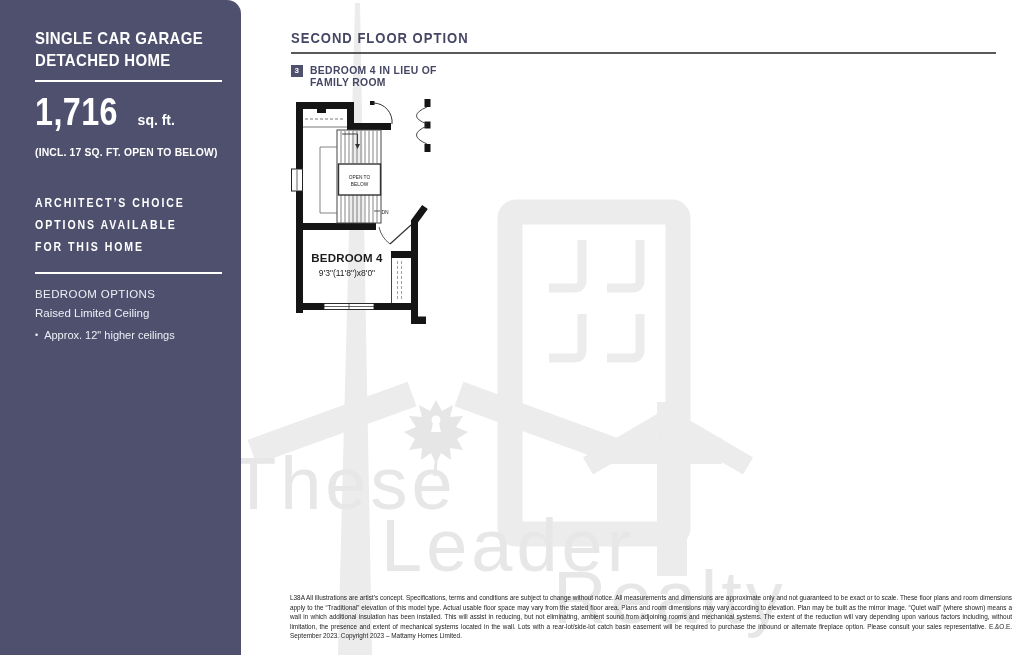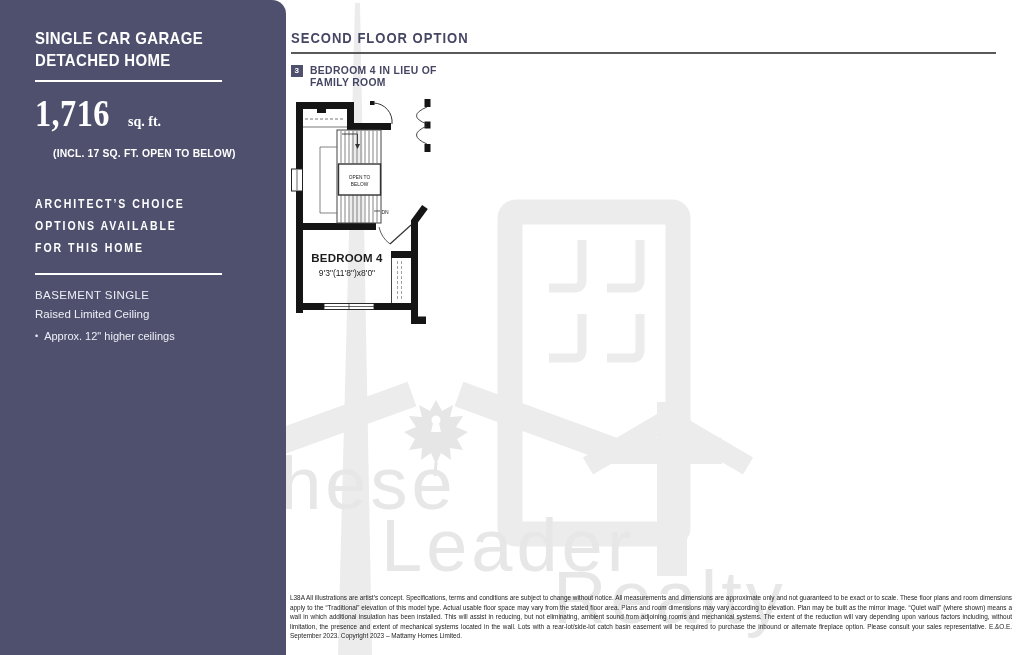--- a/index.html
+++ b/index.html
@@ -11,30 +11,30 @@
   .watermark-layer { position:absolute; inset:0; z-index:1; }
   .wm-word {
     position:absolute; color:#e7e7e7; font-size:74px; font-weight:400;
     letter-spacing:4px; white-space:nowrap; font-family:"Liberation Sans",sans-serif;
   }
   .wm-home   { left:231px; top:441px; }
   .wm-leader { left:381px; top:503px; }
   .wm-realty { left:553px; top:555px; }
   
   .sidebar {
-    position:absolute; left:0; top:0; width:286px; height:655px;
+    position:absolute; left:0; top:0; width:241px; height:655px;
     background:#4f506e; border-top-right-radius:14px; z-index:3; color:#ffffff;
   }
   .cond85 { display:inline-block; transform:scaleX(0.85); transform-origin:0 0; white-space:nowrap; }
   .cond88 { display:inline-block; transform:scaleX(0.88); transform-origin:0 0; white-space:nowrap; }
   .cond90 { display:inline-block; transform:scaleX(0.90); transform-origin:0 0; white-space:nowrap; }
   .sb-subtitle { margin:28px 30px 0 35px; font-size:17px; font-weight:bold; line-height:21.5px; letter-spacing:0.4px; }
   .sb-rule { margin:9px 0 0 35px; width:187px; height:0; border-top:2px solid #ffffff; }
   .sb-title { margin:11px 30px 0 35px; font-size:34px; font-weight:bold; line-height:39px; letter-spacing:0.5px; }
-  .sb-sqft { margin:9px 30px 12px 35px;font-family:Liberation Serif, serif; }
+  .sb-sqft { margin:9px 30px 12px 35px; }
   .sb-sqft-value { font-size:38px; font-weight:bold; letter-spacing:0.5px; }
   .sb-sqft-unit { font-size:14px; font-weight:bold; margin-left:5px; }
   .sb-note { margin:6px 30px 0 35px; font-size:11.5px; font-weight:bold; letter-spacing:0.2px;text-align:right; }
   .sb-arch { margin:34px 20px 0 35px; font-size:12px; font-weight:bold; line-height:22px; letter-spacing:2.2px; }
   .sb-rule2 { margin:14px 0 0 35px; width:187px; height:0; border-top:2px solid #ffffff; }
   .sb-basement-h { margin:14px 30px 0 35px; font-size:11.5px; letter-spacing:0.4px; color:#edeff6; }
   .sb-basement-sub { margin:7px 30px 0 35px; font-size:11.5px; color:#edeff6; }
   .sb-bullets { margin:9px 25px 0 35px; padding:0; list-style:none; }
   .sb-bullets li { display:flex; gap:6px; font-size:11px; line-height:14px; margin-top:7px; color:#edeff6; width:192px; }
   .sb-bullets li::before { content:"•"; font-size:9px; line-height:14px; flex:0 0 auto; }
@@ -191,21 +191,21 @@
     </div>
     <div class="sb-note">
       <span class="cond90">(INCL. 17 SQ. FT. OPEN TO BELOW)</span>
     </div>
     <div class="sb-arch">
       <span class="cond88">ARCHITECT’S CHOICE</span><br>
       <span class="cond88">OPTIONS AVAILABLE</span><br>
       <span class="cond88">FOR THIS HOME</span>
     </div>
     <div class="sb-rule2"></div>
-    <div class="sb-basement-h">BASEMENT SINGLE</div>
+    <div class="sb-basement-h">BEDROOM OPTIONS</div>
     <div class="sb-basement-sub">Raised Limited Ceiling</div>
     <ul class="sb-bullets">
       <li>
           <span>Approx. 12" higher ceilings</span>
         </li>
     </ul>
   </aside>
 
 </div>
 

